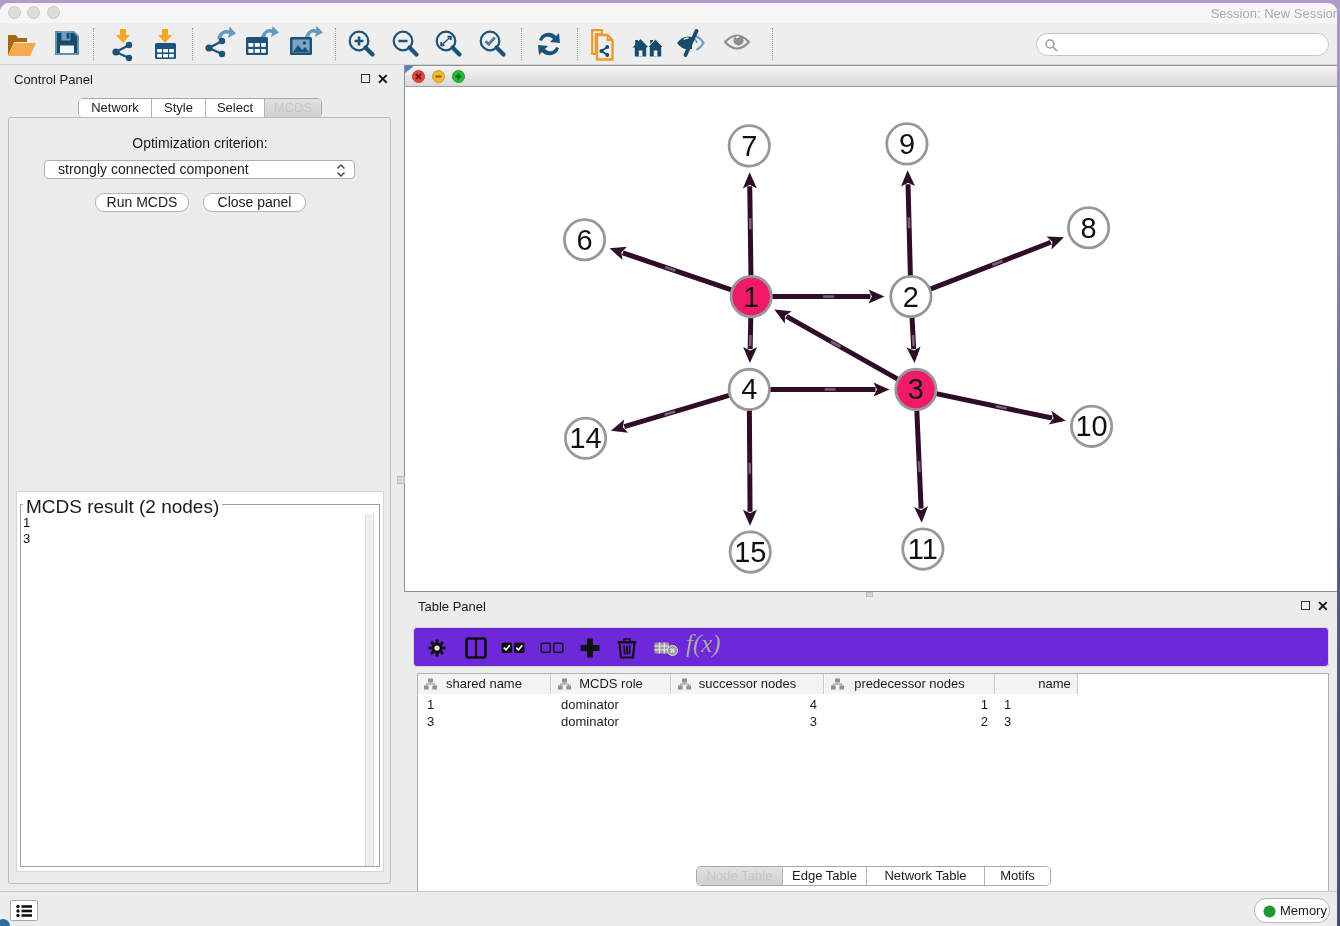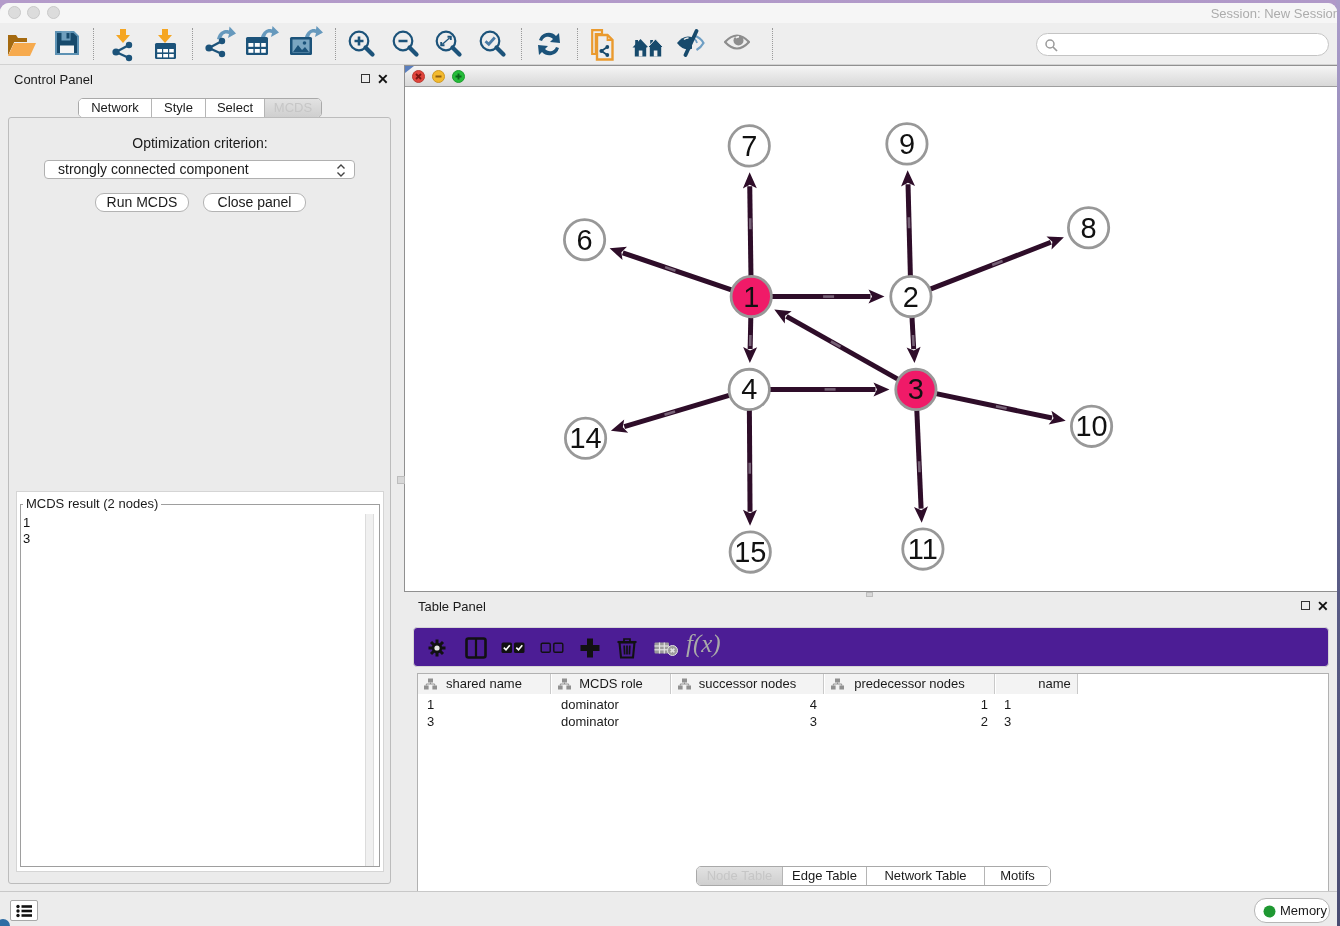--- a/index.html
+++ b/index.html
@@ -21,31 +21,31 @@
 .seg { position:absolute; display:flex; border:1px solid #a9a9a9; border-radius:5px; overflow:hidden; background:#fff; }
 .seg > div { font-size:13px; color:#1a1a1a; text-align:center; line-height:18px; border-right:1px solid #b5b5b5; background:#fff; }
 .seg > div:last-child { border-right:none; }
 .seg > div.dim { background:linear-gradient(#e2e2e2,#cfcfcf); color:#c6c6c6; }
 #cp-body { position:absolute; left:8px; top:114px; width:383px; height:767px; background:#ebebeb; border:1px solid #bcbcbc; border-radius:3px; }
 #opt-label { position:absolute; left:0; top:132px; width:400px; text-align:center; font-size:14px; color:#1a1a1a; }
 #dropdown { position:absolute; left:44px; top:157px; width:311px; height:19px; background:#fff; border:1px solid #b0b0b0; border-radius:4px; font-size:14px; color:#1a1a1a; line-height:17px; padding-left:13px; }
 .btn { position:absolute; background:#fff; border:1px solid #b3b3b3; border-radius:9px; font-size:14px; color:#1a1a1a; text-align:center; }
 #mcds-box { position:absolute; left:16px; top:488px; width:368px; height:381px; background:#fff; border:1px solid #d5d5d5; }
 #mcds-inner { position:absolute; left:3px; top:12px; width:360px; height:363px; border:1px solid #9e9e9e; }
-#mcds-box .lbl { position:absolute; left:6px; top:4px; background:#fff; padding:0 3px; font-size:13px; color:#1a1a1a; }
+#mcds-box .lbl { position:absolute; left:6px; top:4px; background:#fff; padding:0 3px; font-size:19px; color:#1a1a1a; }
 #mcds-scroll { position:absolute; left:348px; top:22px; width:9px; height:352px; background:#f0f0f0; border-left:1px solid #dcdcdc; border-right:1px solid #dcdcdc; }
 
 #frame { position:absolute; left:404px; top:62px; width:934px; height:527px; border:1px solid #909090; background:#fff; }
 #frame-tb { position:absolute; left:0; top:0; width:932px; height:21px; background:linear-gradient(#f5f5f5,#d8d8d8); border-bottom:1px solid #9e9e9e; }
 #frame-title { position:absolute; left:0; top:3px; width:932px; text-align:center; font-size:13px; font-weight:bold; color:#2a2a2a; }
 .tl { position:absolute; top:4px; width:13px; height:13px; border-radius:50%; }
 .tl svg { position:absolute; left:0px; top:0px; }
 
 #tp-title { position:absolute; left:418px; top:596px; font-size:13px; color:#1a1a1a; }
-#tp-toolbar { position:absolute; left:413px; top:624px; width:916px; height:40px; background:#4c1d95; border:1px solid #d5d5d5; border-radius:4px; }
+#tp-toolbar { position:absolute; left:413px; top:624px; width:916px; height:40px; background:#6d28d9; border:1px solid #d5d5d5; border-radius:4px; }
 #tbl { position:absolute; left:417px; top:670px; width:912px; height:228px; background:#fff; border:1px solid #b1b1b1; }
 .th { position:absolute; top:0; height:20px; background:#f3f3f3; border-right:1px solid #c9c9c9; font-size:13px; color:#1a1a1a; text-align:center; line-height:19px; }
 .td { position:absolute; font-size:13px; color:#1a1a1a; height:17px; line-height:17px; }
 
 #statusbar { position:absolute; left:0; top:888px; width:1340px; height:32px; background:#ececec; border-top:1px solid #c8c8c8; }
 #memorybtn { position:absolute; left:1254px; top:6px; width:76px; height:25px; background:#fff; border:1px solid #b6b6b6; border-radius:12px; font-size:13px; color:#1a1a1a; }
 #listbtn { position:absolute; left:10px; top:8px; width:28px; height:21px; background:#fff; border:1px solid #a8a8a8; border-radius:2px; }
 </style>
 </head>
 <body>

